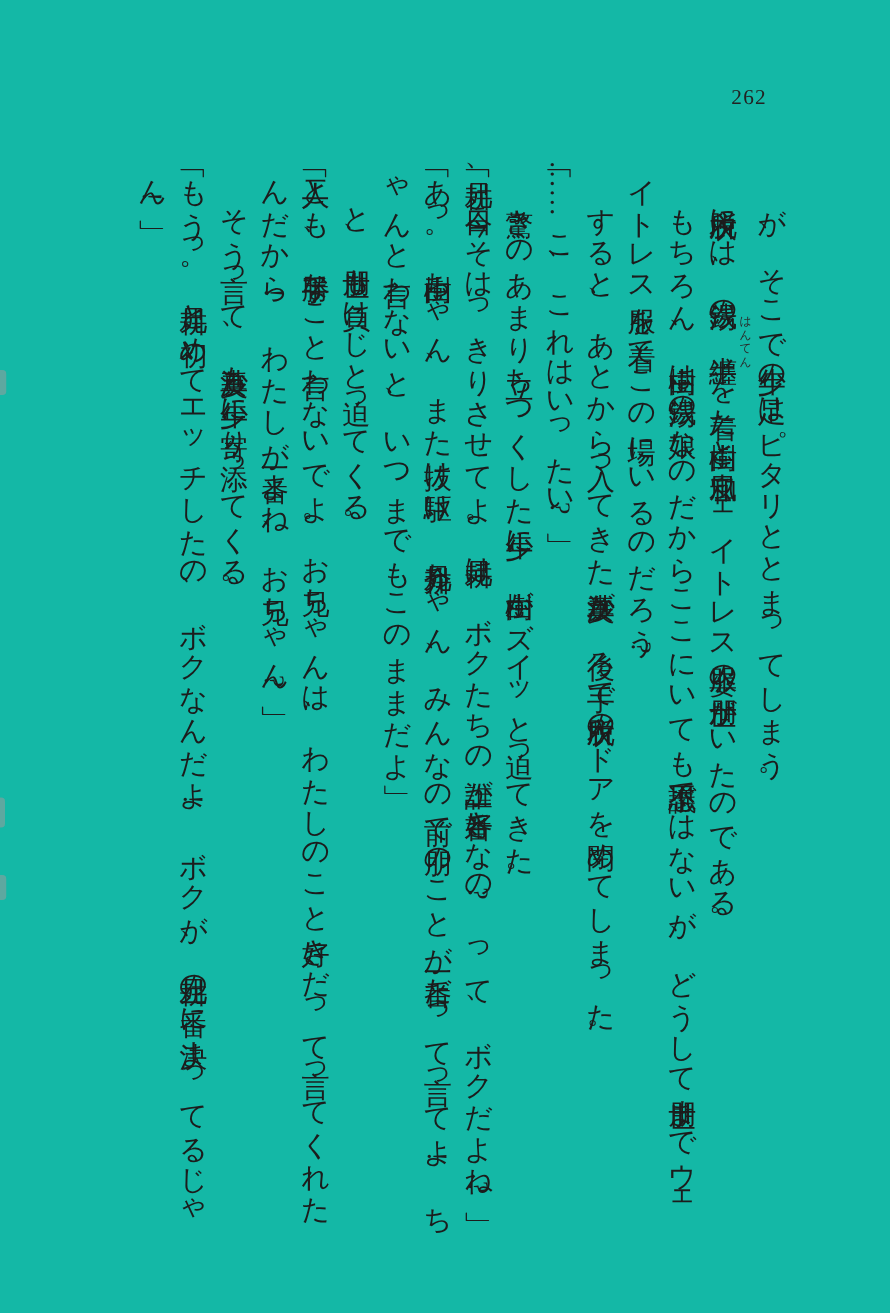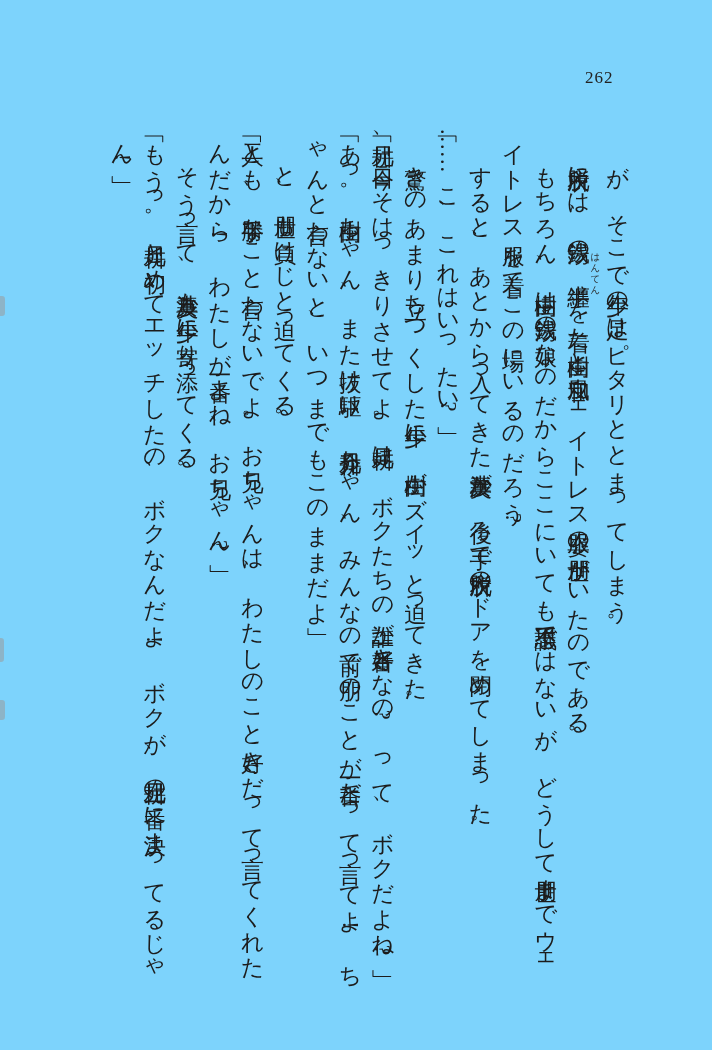--- a/index.html
+++ b/index.html
@@ -5,21 +5,21 @@
   html, body {
     margin: 0;
     padding: 0;
     background: #e8e8e8;
   }
   .page {
     position: relative;
     width: 712px;
     height: 1050px;
     margin: 0 auto;
-    background: #7dd3fc;
+    background: #14b8a6;
     overflow: hidden;
     font-family: "Liberation Serif", "DejaVu Serif", serif;
   }
   .page-number {
     position: absolute;
     top: 68px;
     left: 585px;
     font-size: 17px;
     letter-spacing: 1px;
     color: #222;

